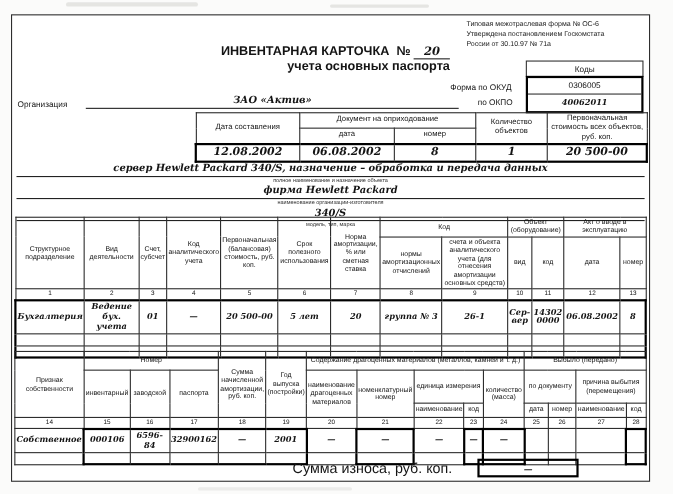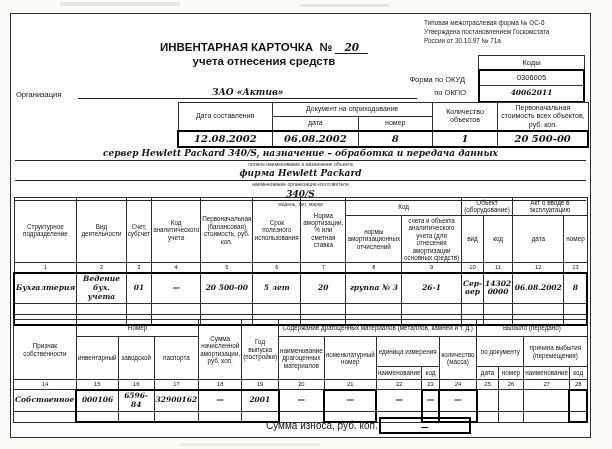--- a/index.html
+++ b/index.html
@@ -23,21 +23,21 @@
     border: 1.5px solid #2e2e2e;
   }
 
   
   .form-note {
     position: absolute; top: 5px; right: 8px; width: 158px;
     font-size: 6.4px; line-height: 1.4; color:#222;
   }
   .title {
     position: absolute; top: 26px; left: 108px; width: 290px;
-    text-align: center; font-weight: bold; font-size: 11.5px; line-height: 1.25;
+    text-align: right; font-weight: bold; font-size: 11.5px; line-height: 1.25;
   }
   .title .tno {
     font-family: "DejaVu Serif", serif; font-style: italic;
     border-bottom: 1px solid #222; padding: 0 9px; font-size: 10.5px;
   }
   .codes {
     position: absolute; top: 41px; right: 5px; width: 107px;
     text-align: center; font-size: 7.5px;
   }
   .codes .hdr { border: 1px solid #333; height: 15px; line-height: 14px; }
@@ -94,21 +94,21 @@
   .bot-table .br2 td { height: 30px; }
   .bot-table .br3 td { height: 13px; }
   .bot-table .drow td { height: 16px; }
   .bot-table .erow td { height: 11px; }
 
   
   .footer {
     position: absolute; top: 403px; left: 255px;
     display: flex; align-items: center;
   }
-  .footer .flabel { font-size: 10px; margin-right: 1px; }
+  .footer .flabel { font-size: 13px; margin-right: 23px; }
   .footer .fbox {
     width: 92px; height: 17px; border: 2px solid #000;
     display: flex; align-items: center; justify-content: center; font-size: 8px;
   }
 </style>
 </head>
 <body>
 
 <div class="scan-smudge sm1"></div>
 <div class="scan-smudge sm2"></div>
@@ -117,21 +117,21 @@
 <div class="page">
 
   <div class="form-note">
     <div>Типовая межотраслевая форма № ОС-6</div>
     <div>Утверждена постановлением Госкомстата</div>
     <div>России от 30.10.97 № 71а</div>
   </div>
 
   <div class="title">
     <div><span>ИНВЕНТАРНАЯ КАРТОЧКА</span>&nbsp;&nbsp;<span>№</span>&nbsp;<span class="tno">20</span></div>
-    <div>учета отнесения средств</div>
+    <div>учета основных паспорта</div>
   </div>
 
   <div class="codes">
     <div class="hdr">Коды</div>
     <div class="vals">
       <div class="v1">0306005</div>
       <div class="v2 hand">40062011</div>
     </div>
   </div>
   <div class="okud-label">Форма по ОКУД</div>

